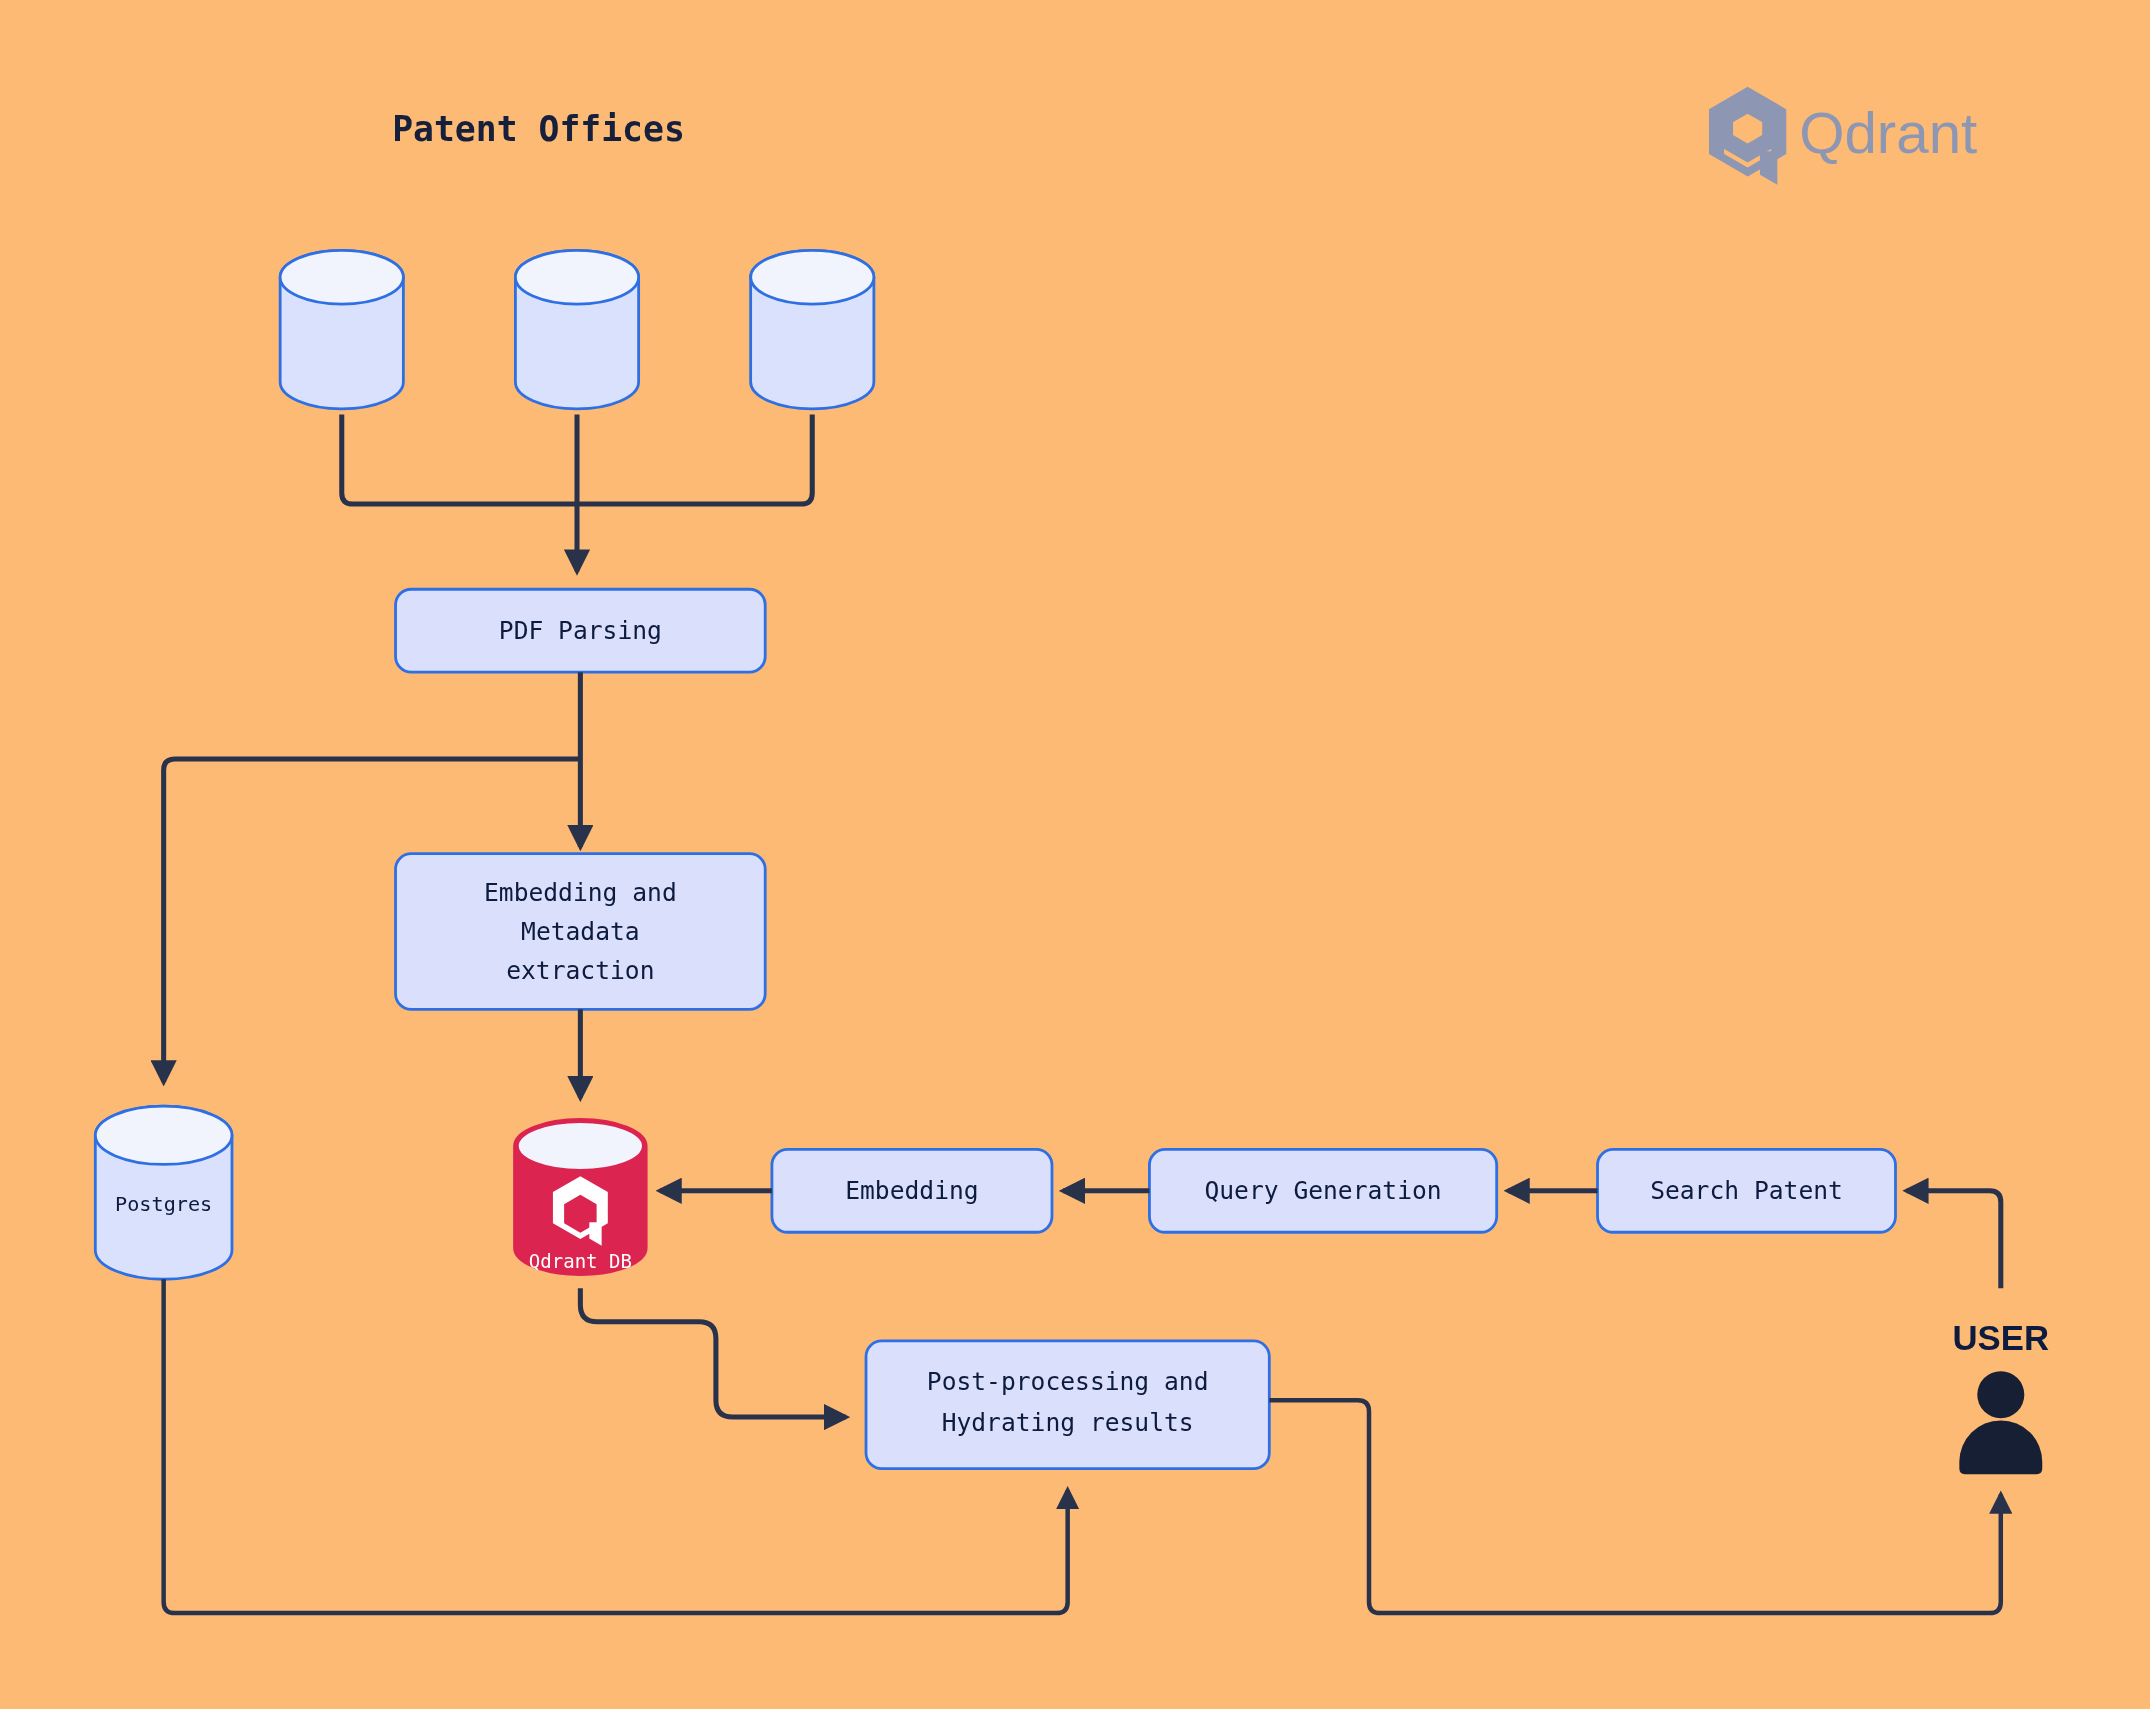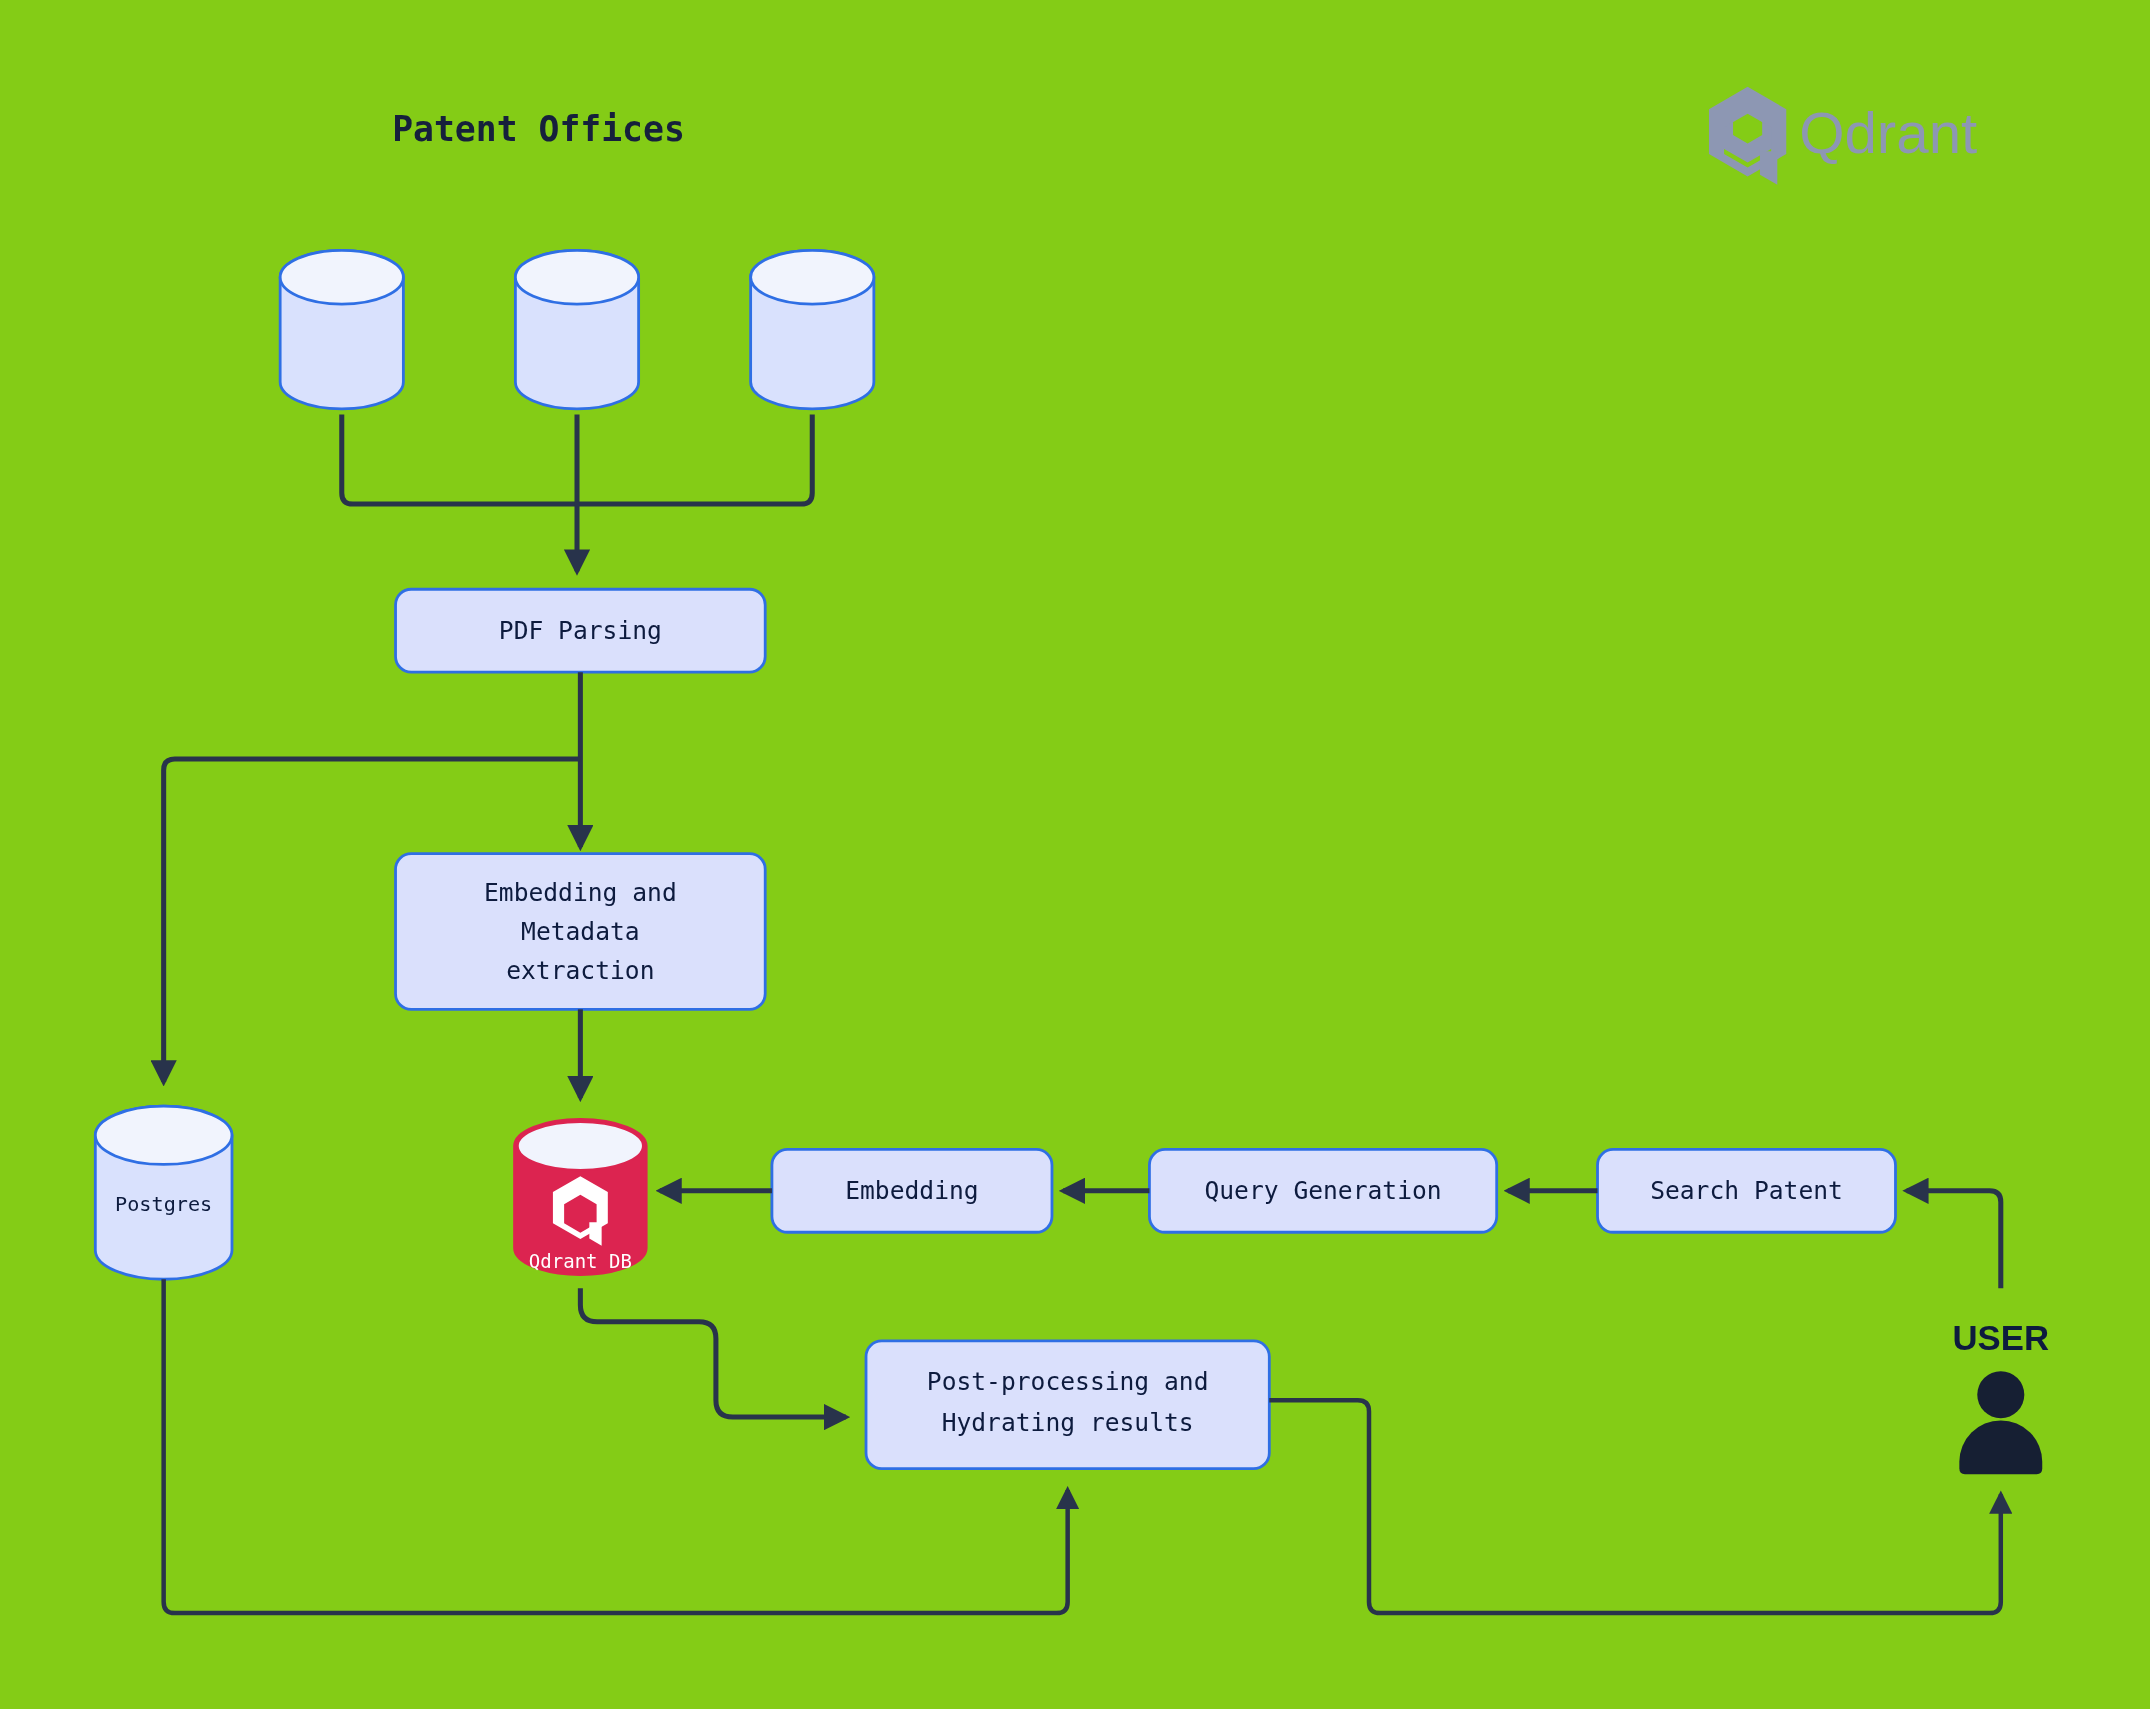--- a/index.html
+++ b/index.html
@@ -10,21 +10,21 @@
   body {
     width: 2151px;
     height: 1710px;
     overflow: hidden;
     font-family: "DejaVu Sans Mono", monospace;
   }
   #canvas {
     position: relative;
     width: 2151px;
     height: 1710px;
-    background: #84cc16;
+    background: #fdba74;
   }
   svg.diagram {
     position: absolute;
     left: 0;
     top: 0;
     width: 2151px;
     height: 1710px;
     display: block;
   }
   .node-label {

